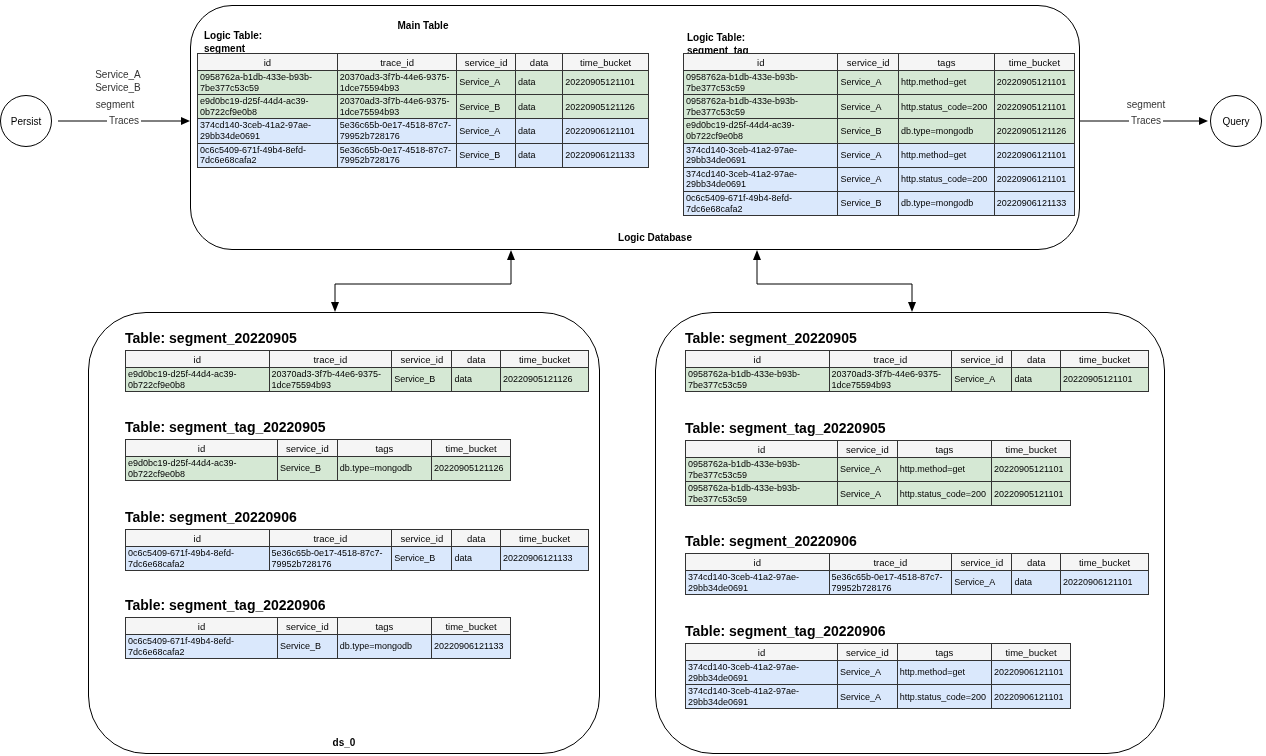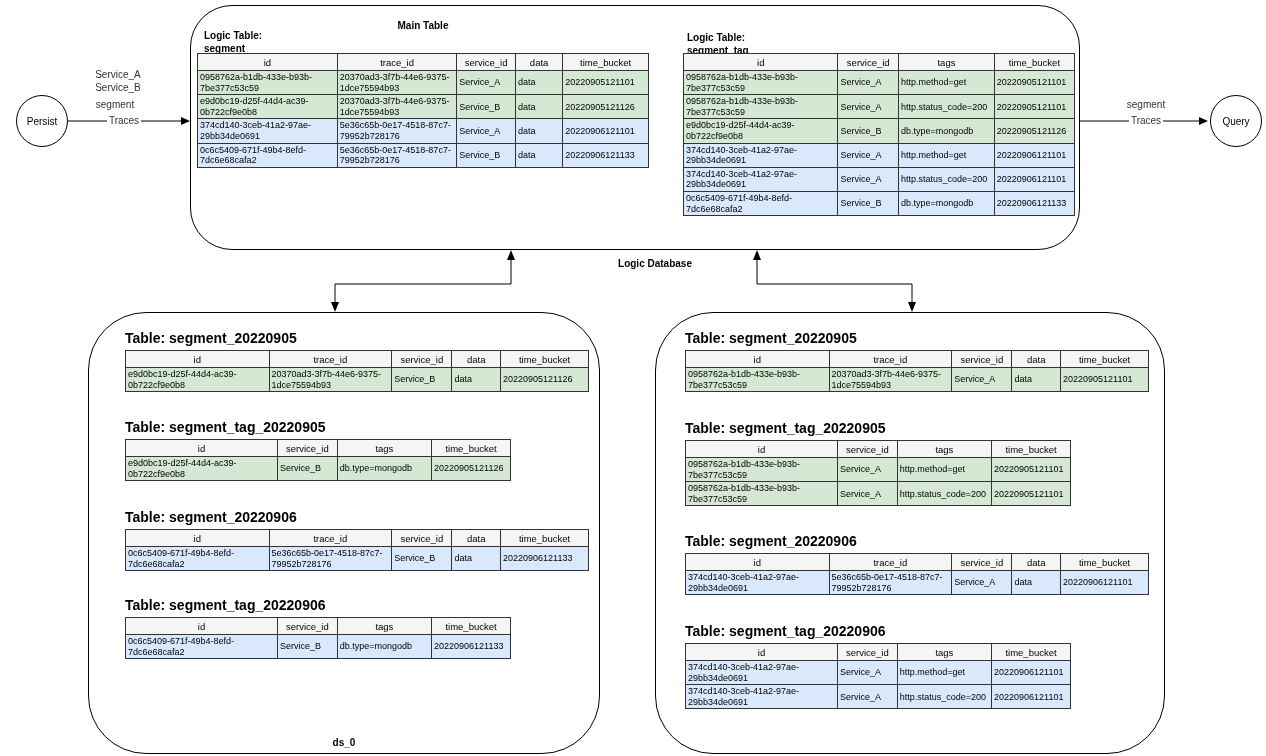--- a/index.html
+++ b/index.html
@@ -53,21 +53,21 @@
     <g fill="#000" stroke="none">
       <polygon points="190,121 181,117 181,125"></polygon>
       <polygon points="1208,121 1199,117 1199,125"></polygon>
       <polygon points="511,250 507,260 515,260"></polygon>
       <polygon points="335,312 331,302 339,302"></polygon>
       <polygon points="757,250 753,260 761,260"></polygon>
       <polygon points="912,312 908,302 916,302"></polygon>
     </g>
   </svg>
 
-  <div class="node-circle" style="left:16px; top:95px;">
+  <div class="node-circle" style="left:0; top:95px;">
     <span>Persist</span>
   </div>
 
   <div class="flow-label" style="left:78px; top:69px; width:80px;">Service_A</div>
   <div class="flow-label" style="left:78px; top:82px; width:80px;">Service_B</div>
   <div class="flow-label" style="left:75px; top:99px; width:80px;">segment</div>
   <div class="flow-label" style="left:88px; top:115px; width:72px;"><span class="line-label">Traces</span></div>
 
   <div class="flow-label" style="left:1106px; top:99px; width:80px;">segment</div>
   <div class="flow-label" style="left:1110px; top:115px; width:72px;"><span class="line-label">Traces</span></div>
@@ -174,21 +174,21 @@
             <tr style="background: rgb(218, 232, 252);">
               <td>0c6c5409-671f-49b4-8efd-7dc6e68cafa2</td>
               <td>Service_B</td>
               <td>db.type=mongodb</td>
               <td>20220906121133</td>
             </tr>
           </tbody>
         </table>
     </div>
 
-    <div class="box-label" style="left:20px; top:226px;margin-top:26px;">Logic Database</div>
+    <div class="box-label" style="left:20px; top:226px;">Logic Database</div>
   </div>
 
   <div class="rbox rbox-ds" style="left:88px; top:312px; width:512px; height:442px;">
     <div class="tbl-block" style="left:36px; top:17px; width:464px;">
       <div class="tbl-title">Table: segment_20220905</div>
       <table class="dtable c5">
           <thead>
             <tr>
               <th>id</th>
               <th>trace_id</th>

